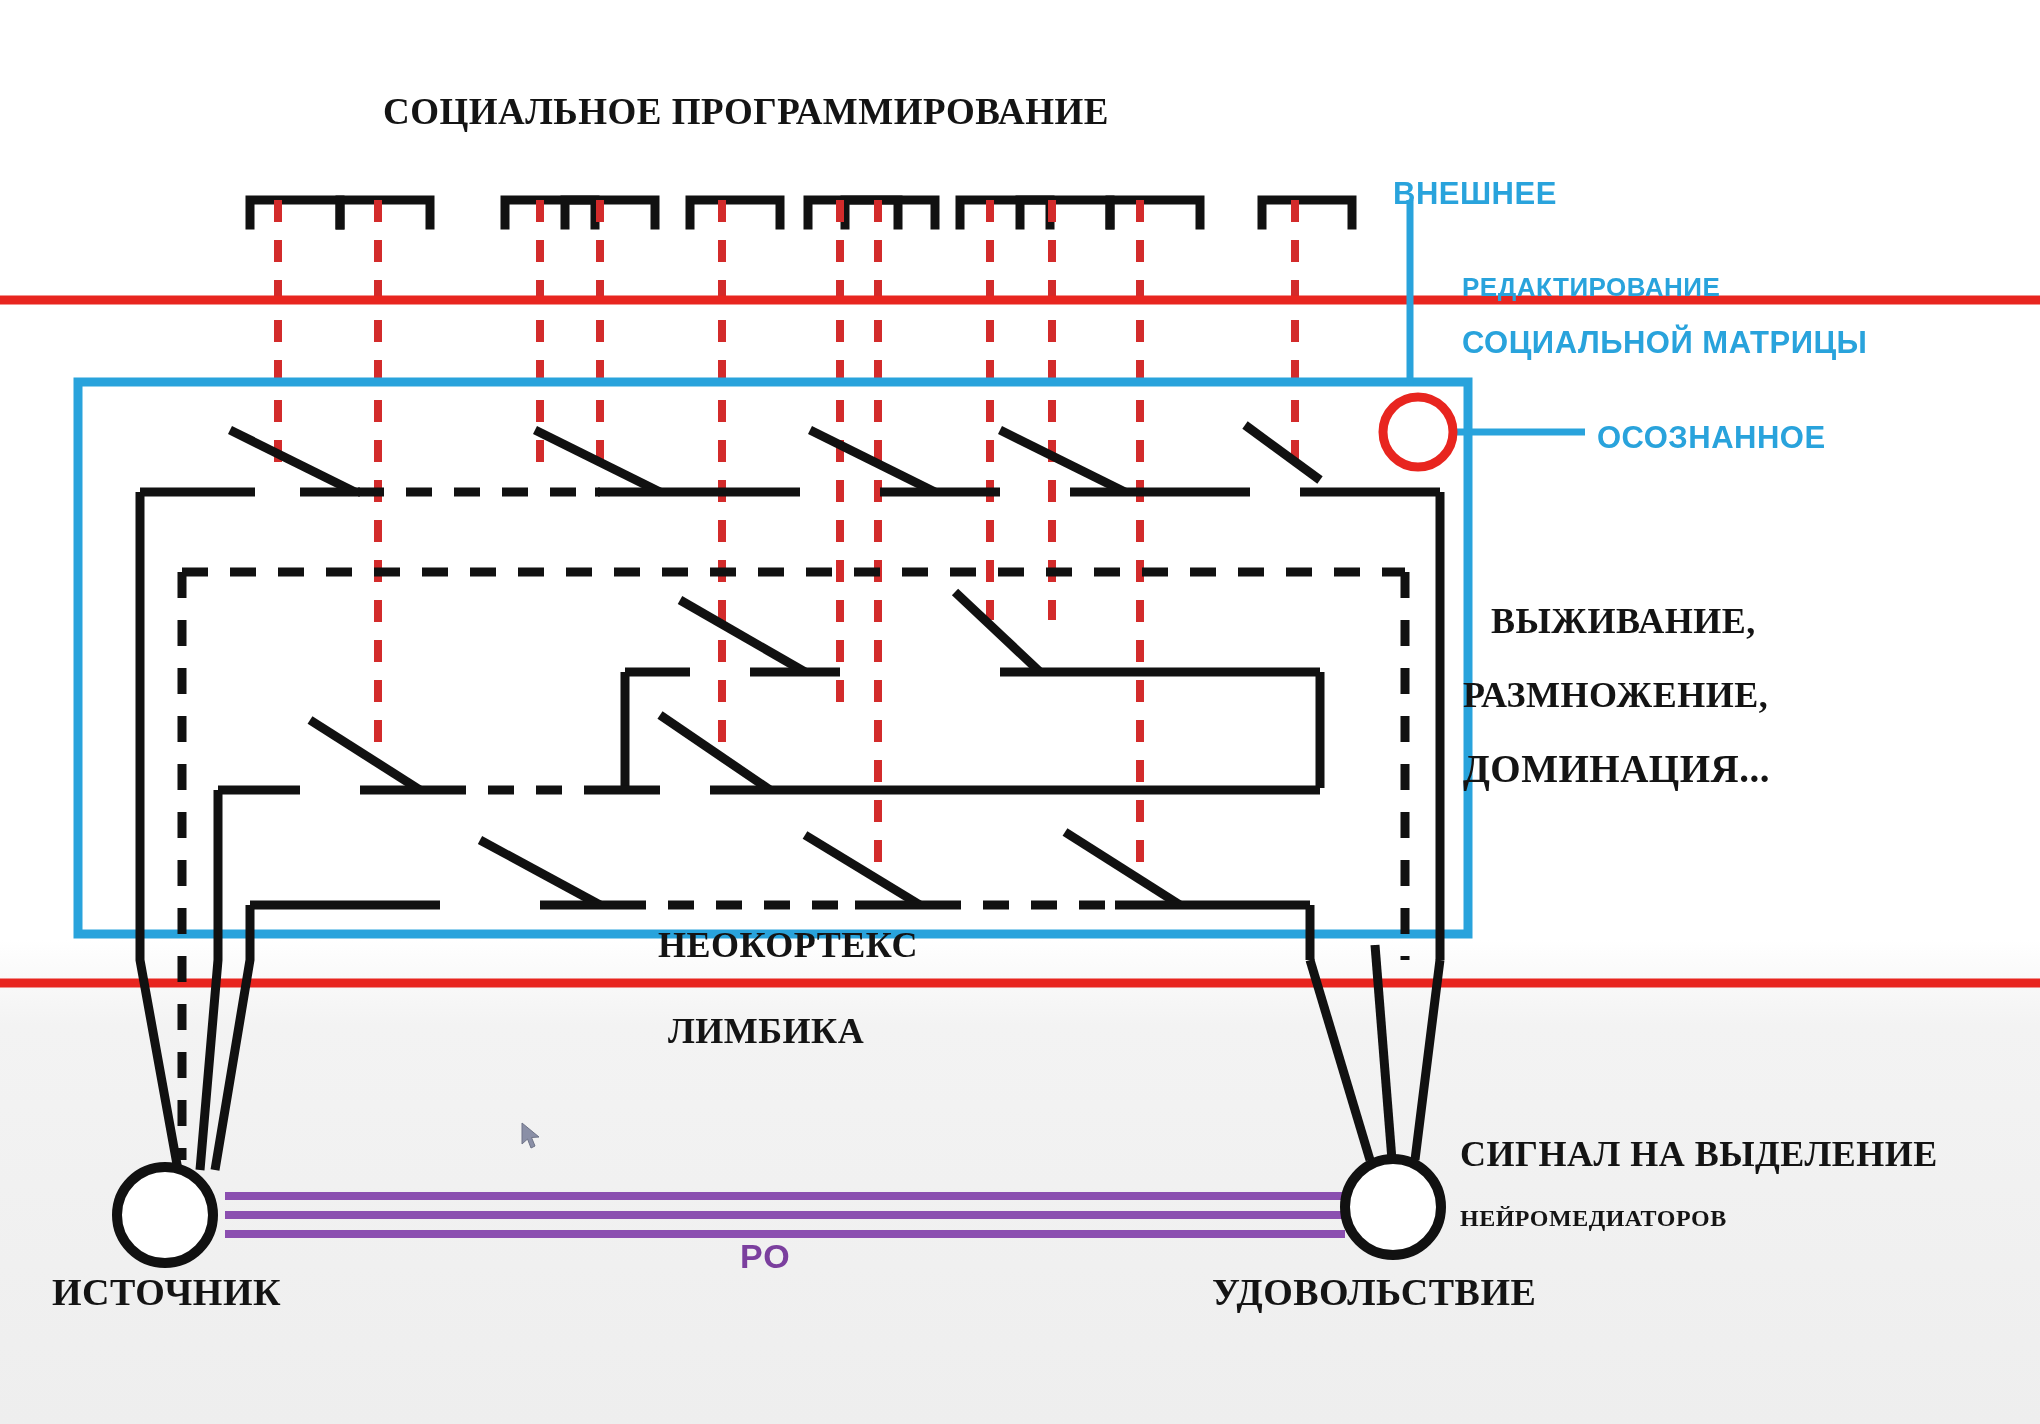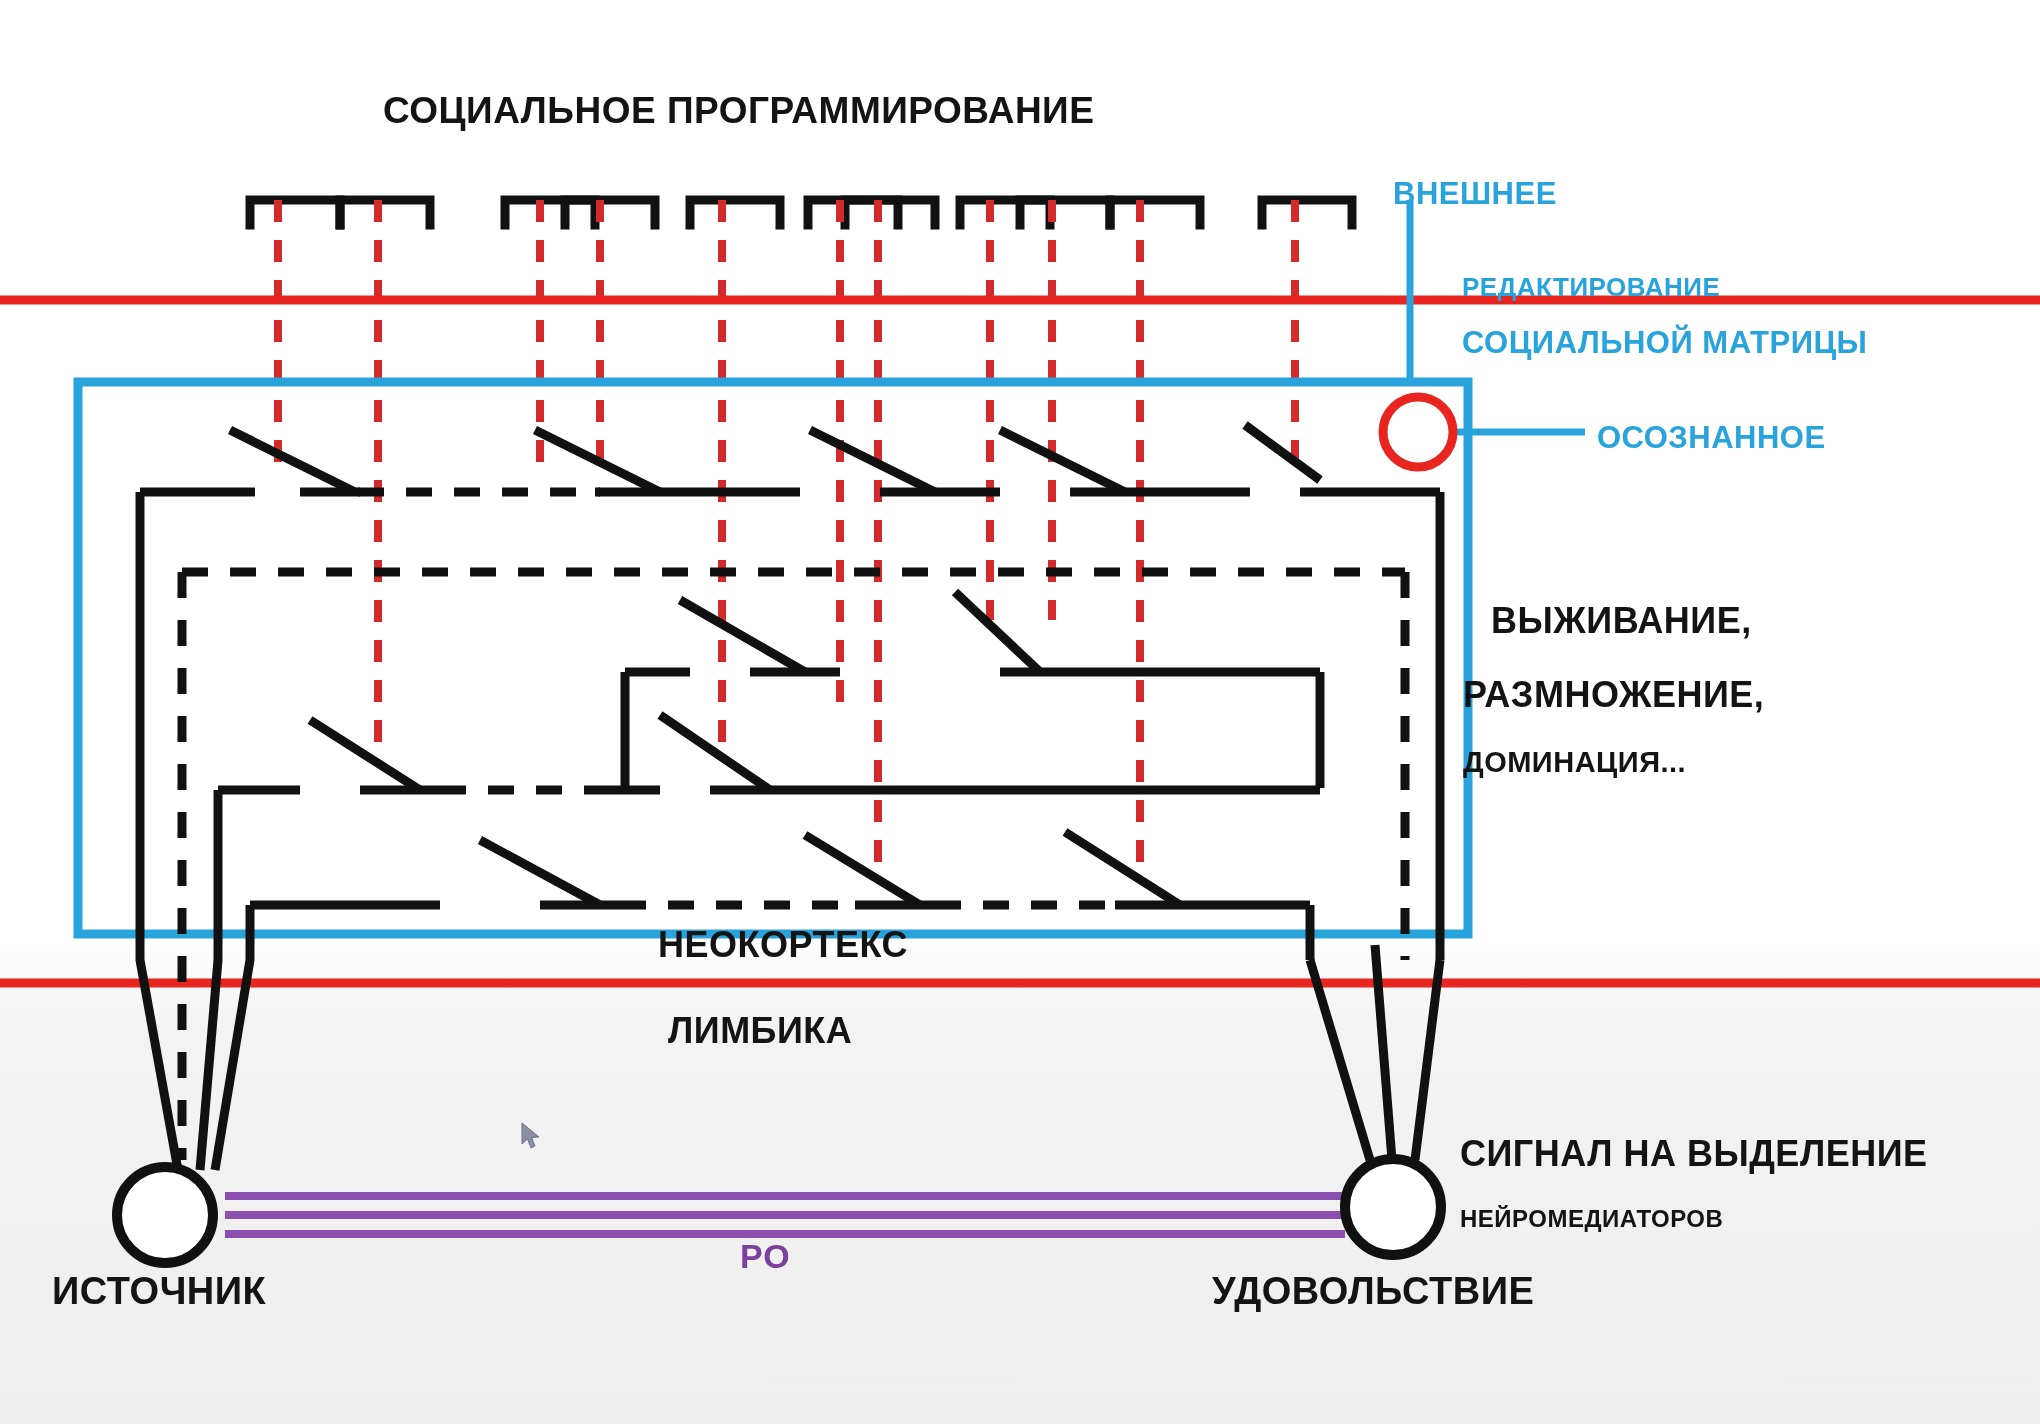--- a/index.html
+++ b/index.html
@@ -22,32 +22,32 @@
     width: 2040px;
     height: 1424px;
   }
   .lbl {
     position: absolute;
     font-family: "Liberation Sans", sans-serif;
     font-weight: bold;
     white-space: pre;
     letter-spacing: 0.5px;
   }
-  .lbl-dark { color: #141414; }
+  .lbl-dark { color: #141414; font-family: Liberation Serif, serif; }
   .lbl-blue { color: #29A3DC; }
   .lbl-purple { color: #7B3F9E; }
 
   .t-title     { left: 383px; top: 90px;  font-size: 37px; }
   .t-ext1      { left: 1393px; top: 176px; font-size: 31px; }
   .t-ext2      { left: 1462px; top: 272px; font-size: 26px; }
   .t-ext3      { left: 1462px; top: 325px; font-size: 31px; }
   .t-consc     { left: 1597px; top: 420px; font-size: 31px; }
   .t-surv1     { left: 1463px; top: 600px; font-size: 36px; padding-left: 28px; }
   .t-surv2     { left: 1463px; top: 674px; font-size: 36px; }
-  .t-surv3     { left: 1463px; top: 746px; font-size: 29px; }
+  .t-surv3     { left: 1463px; top: 746px; font-size: 39px; }
   .t-neo       { left: 658px;  top: 924px; font-size: 36px; }
   .t-limb      { left: 668px;  top: 1010px; font-size: 36px; }
   .t-sig1      { left: 1460px; top: 1133px; font-size: 36px; }
   .t-sig2      { left: 1460px; top: 1205px; font-size: 24px; }
   .t-src       { left: 52px;   top: 1270px; font-size: 38px; }
   .t-plea      { left: 1212px; top: 1270px; font-size: 38px; }
   .t-po        { left: 740px;  top: 1237px; font-size: 34px; }
 
   .cursor {
     position: absolute;

